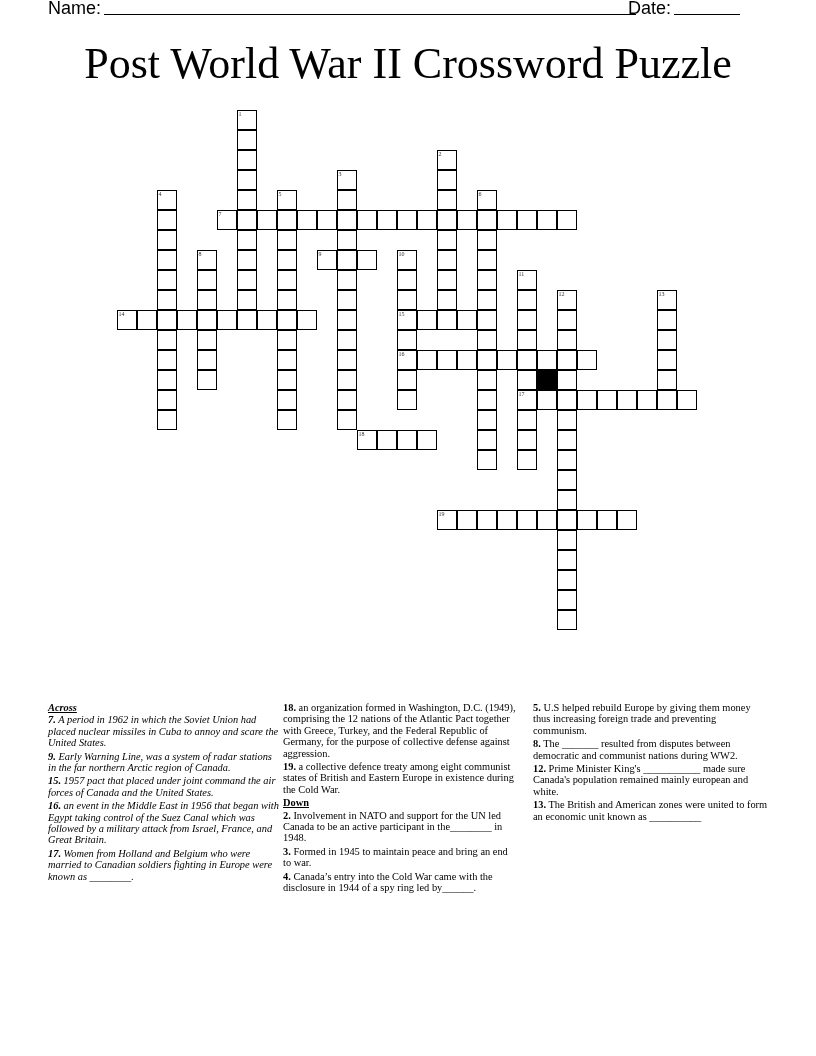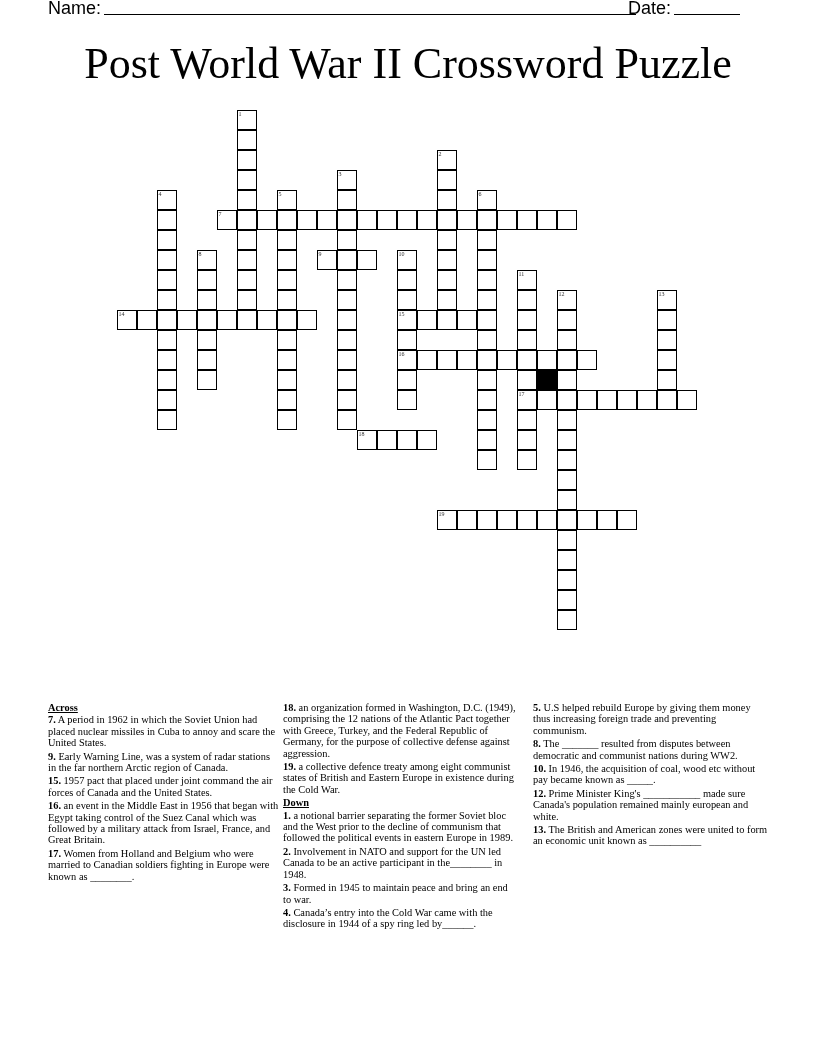--- a/index.html
+++ b/index.html
@@ -8,21 +8,21 @@
     .header-line .name-label { position: absolute; left: 0; top: 0; }
     .header-line .name-blank { position: absolute; left: 56px; top: 16px; width: 532px; border-bottom: 1px solid #000; }
     .header-line .date-label { position: absolute; left: 580px; top: 0; }
     .header-line .date-blank { position: absolute; left: 626px; top: 16px; width: 66px; border-bottom: 1px solid #000; }
     .title { position: absolute; top: 38px; left: 0; width: 816px; text-align: center; font-size: 44px; line-height: 52px; font-family: "Liberation Serif", serif; }
     .grid { position: absolute; left: 117px; top: 110px; width: 600px; height: 540px; }
     .cell { position: absolute; width: 20px; height: 20px; box-sizing: border-box; border: 1px solid #000; background: #fff; margin-left: -0.5px; margin-top: -0.5px; }
     .cell.black { background: #000; }
     .cell .num { position: absolute; left: 1px; top: 0px; font-size: 6px; line-height: 7px; font-family: "Liberation Serif", serif; color: #333; }
     .clues { position: absolute; top: 702px; font-size: 10.4px; line-height: 11.4px; font-family: "Liberation Serif", serif; }
-    .col1 { left: 48px; width: 232px; }
+    .col1 { left: 48px; width: 232px; font-style: italic; }
     .col2 { left: 283px; width: 234px; }
     .col3 { left: 533px; width: 236px; }
     .clue-heading { font-weight: bold; text-decoration: underline; margin: 0 0 1px 0; }
     .clue { margin: 0 0 2px 0; }
     .clue .n { font-weight: bold; }
   </style>
 </head>
 <body>
 
 <div class="header-line">
@@ -249,25 +249,23 @@
   <div class="clue"><span class="n">9.</span> <span>Early Warning Line, was a system of radar stations in the far northern Arctic region of Canada.</span></div>
   <div class="clue"><span class="n">15.</span> <span>1957 pact that placed under joint command the air forces of Canada and the United States.</span></div>
   <div class="clue"><span class="n">16.</span> <span>an event in the Middle East in 1956 that began with Egypt taking control of the Suez Canal which was followed by a military attack from Israel, France, and Great Britain.</span></div>
   <div class="clue"><span class="n">17.</span> <span>Women from Holland and Belgium who were married to Canadian soldiers fighting in Europe were known as ________.</span></div>
 </div>
 
 <div class="clues col2">
   <div class="clue"><span class="n">18.</span> <span>an organization formed in Washington, D.C. (1949), comprising the 12 nations of the Atlantic Pact together with Greece, Turkey, and the Federal Republic of Germany, for the purpose of collective defense against aggression.</span></div>
   <div class="clue"><span class="n">19.</span> <span>a collective defence treaty among eight communist states of British and Eastern Europe in existence during the Cold War.</span></div>
   <div class="clue-heading">Down</div>
-  <div class="clue"><span class="n">1.</span> <span>a notional barrier separating the former Soviet bloc and the West prior to the decline of communism that followed the political events in eastern Europe in 1989.</span></div>
   <div class="clue"><span class="n">2.</span> <span>Involvement in NATO and support for the UN led Canada to be an active participant in the________ in 1948.</span></div>
   <div class="clue"><span class="n">3.</span> <span>Formed in 1945 to maintain peace and bring an end to war.</span></div>
   <div class="clue"><span class="n">4.</span> <span>Canada’s entry into the Cold War came with the disclosure in 1944 of a spy ring led by______.</span></div>
 </div>
 
 <div class="clues col3">
   <div class="clue"><span class="n">5.</span> <span>U.S helped rebuild Europe by giving them money thus increasing foreign trade and preventing communism.</span></div>
   <div class="clue"><span class="n">8.</span> <span>The _______ resulted from disputes between democratic and communist nations during WW2.</span></div>
-  <div class="clue"><span class="n">10.</span> <span>In 1946, the acquisition of coal, wood etc without pay became known as _____.</span></div>
   <div class="clue"><span class="n">12.</span> <span>Prime Minister King's ___________ made sure Canada's population remained mainly european and white.</span></div>
   <div class="clue"><span class="n">13.</span> <span>The British and American zones were united to form an economic unit known as __________</span></div>
 </div>
 
 </body></html>

